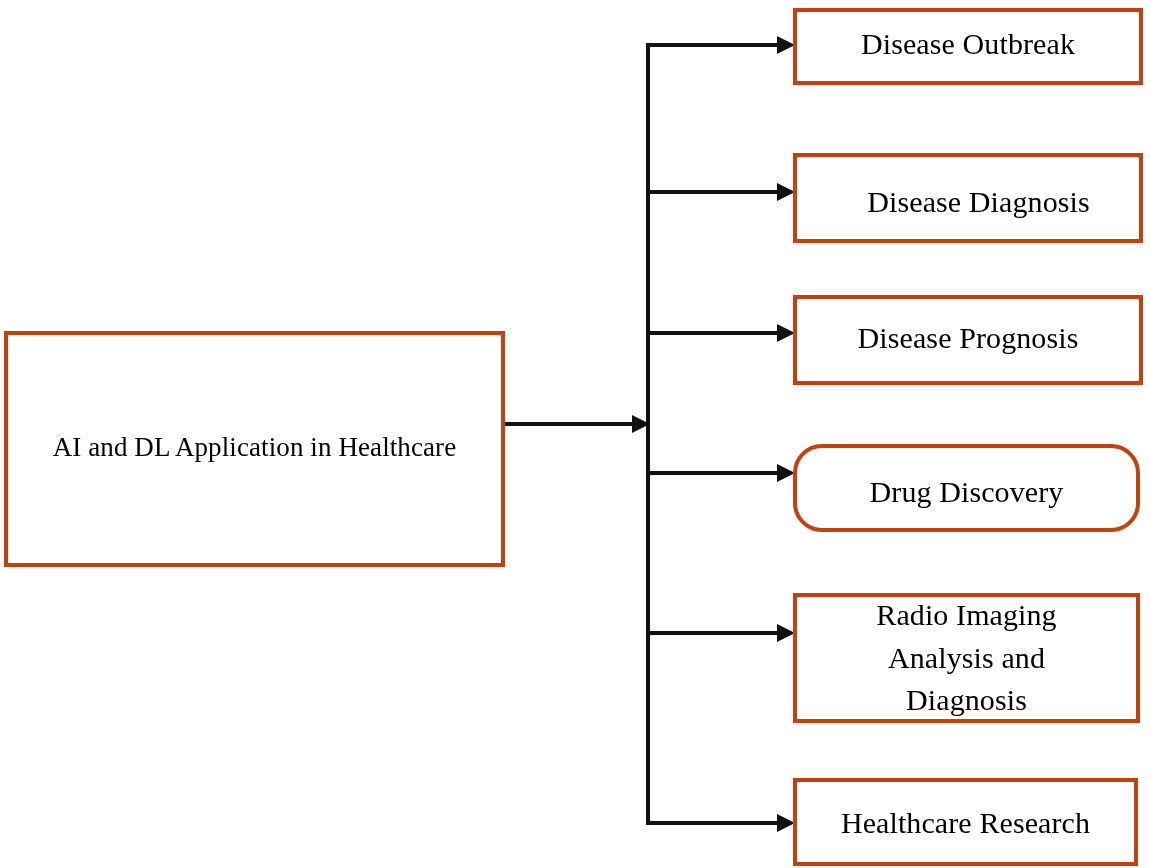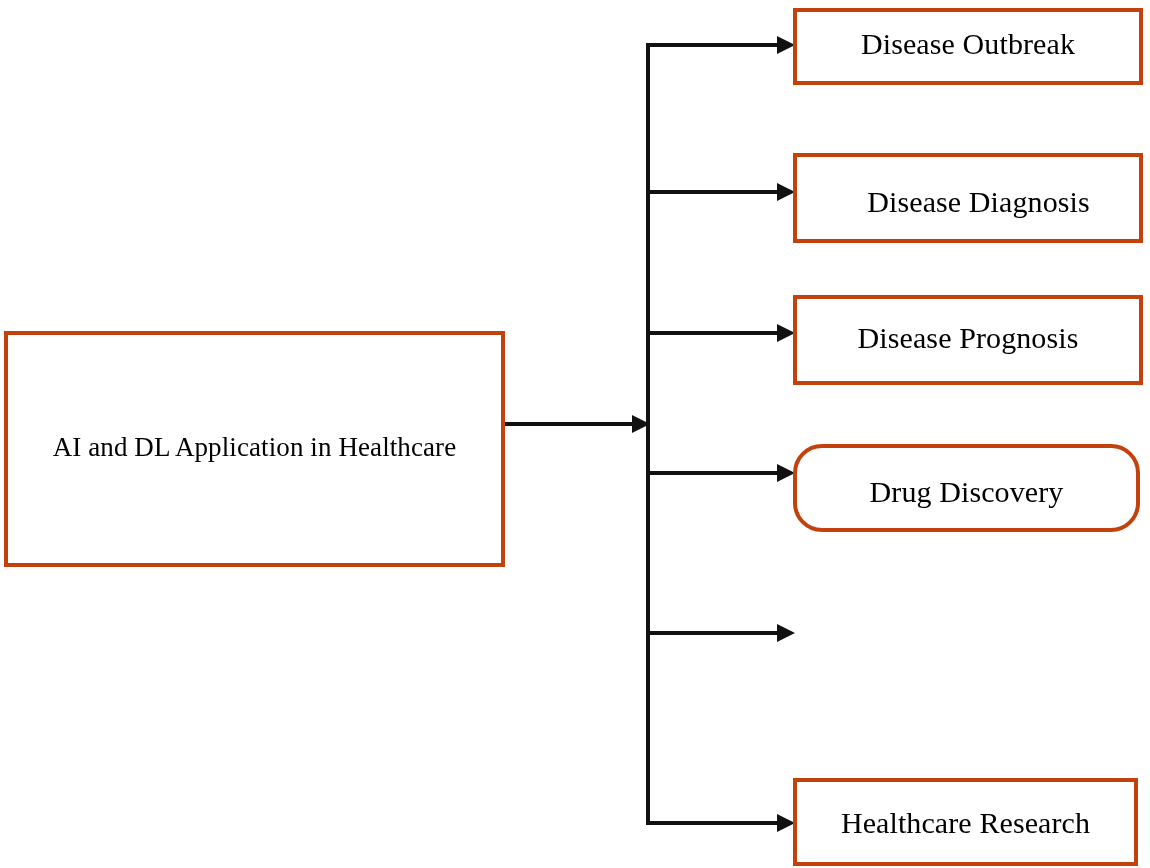--- a/index.html
+++ b/index.html
@@ -125,18 +125,23 @@
   </div>
 
   <div class="node" id="node-disease-prognosis">
     <span class="node-label">Disease Prognosis</span>
   </div>
 
   <div class="node" id="node-drug-discovery">
     <span class="node-label">Drug Discovery</span>
   </div>
 
+  <div class="node" id="node-radio-imaging">
+    <span class="node-label">Radio Imaging
+Analysis and
+Diagnosis</span>
+  </div>
 
   <div class="node" id="node-healthcare-research">
     <span class="node-label">Healthcare Research</span>
   </div>
 
 </div>
 
 </body></html>

